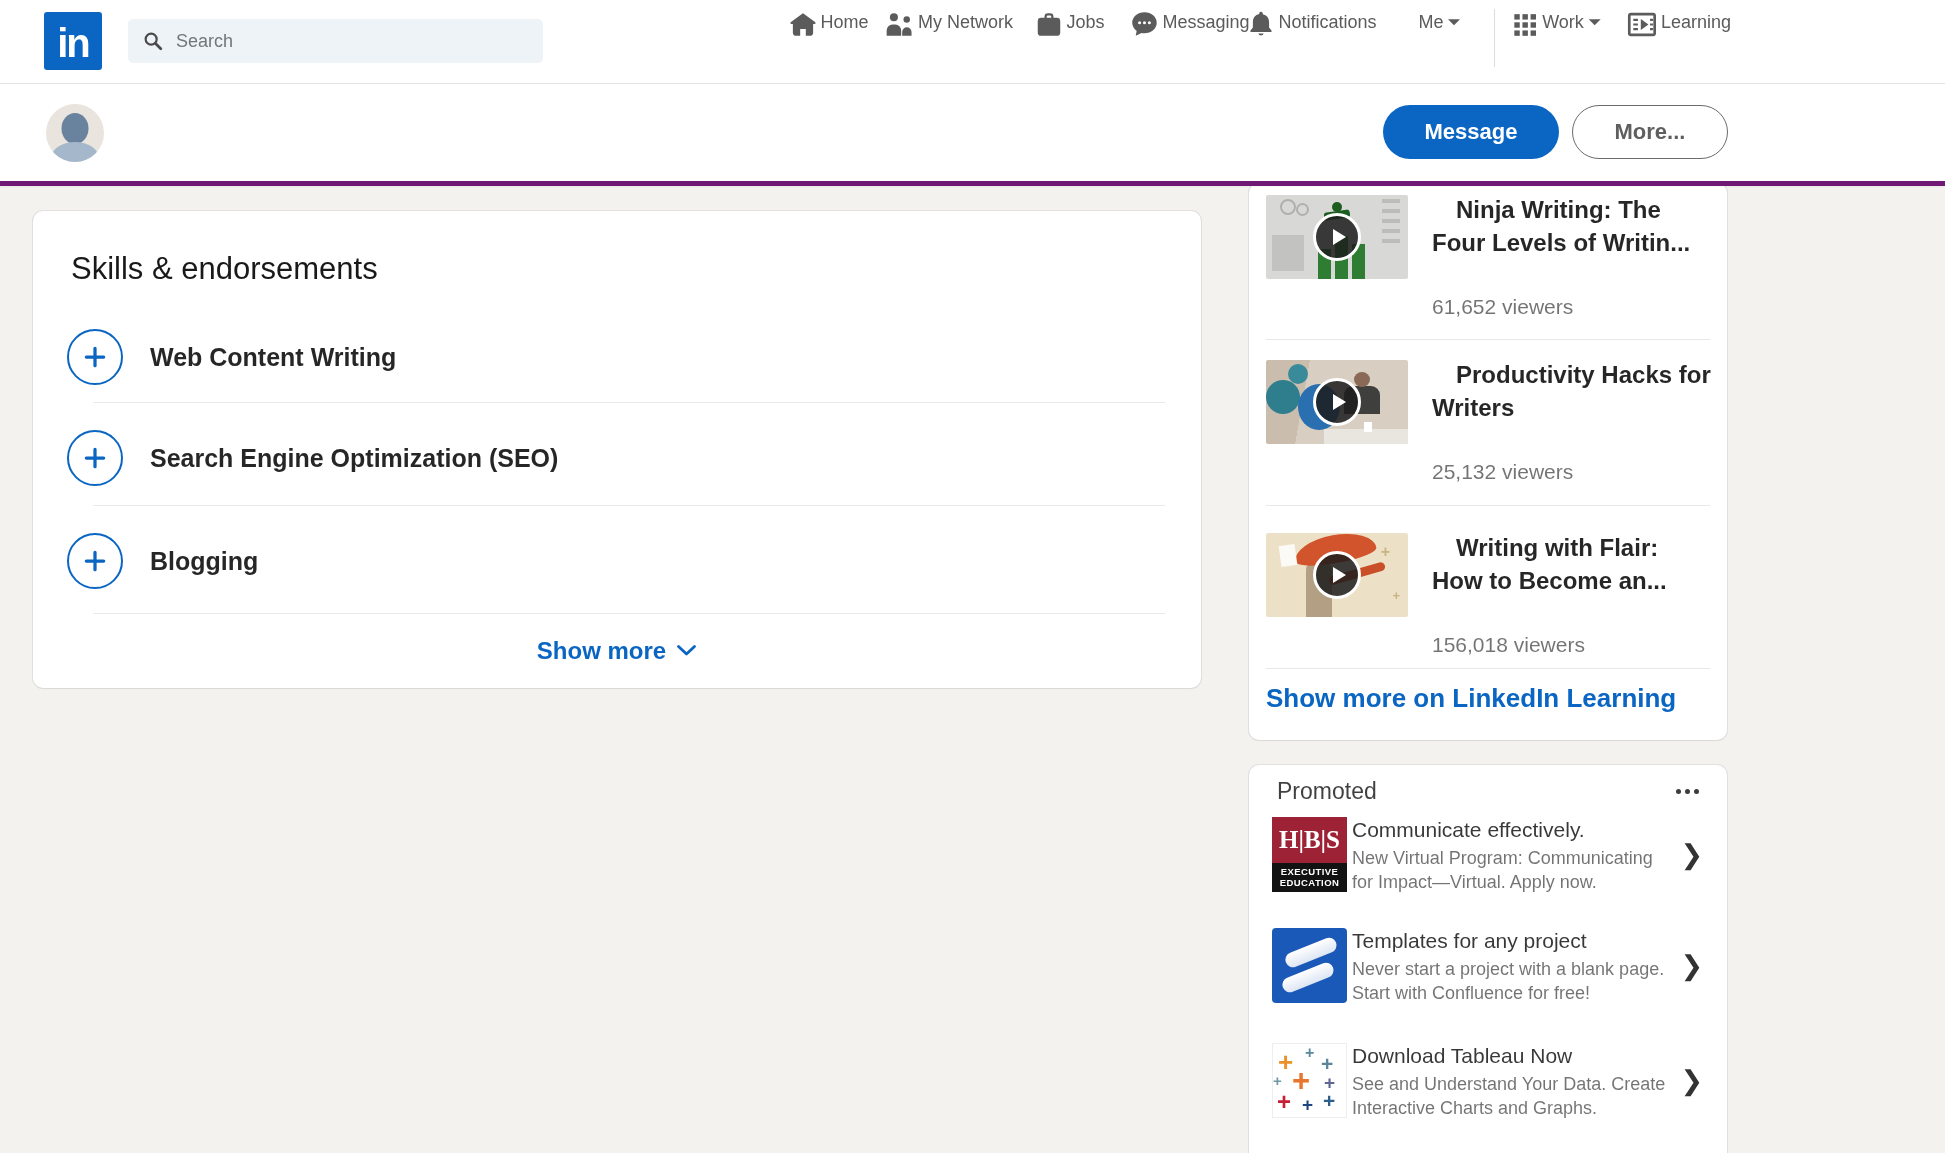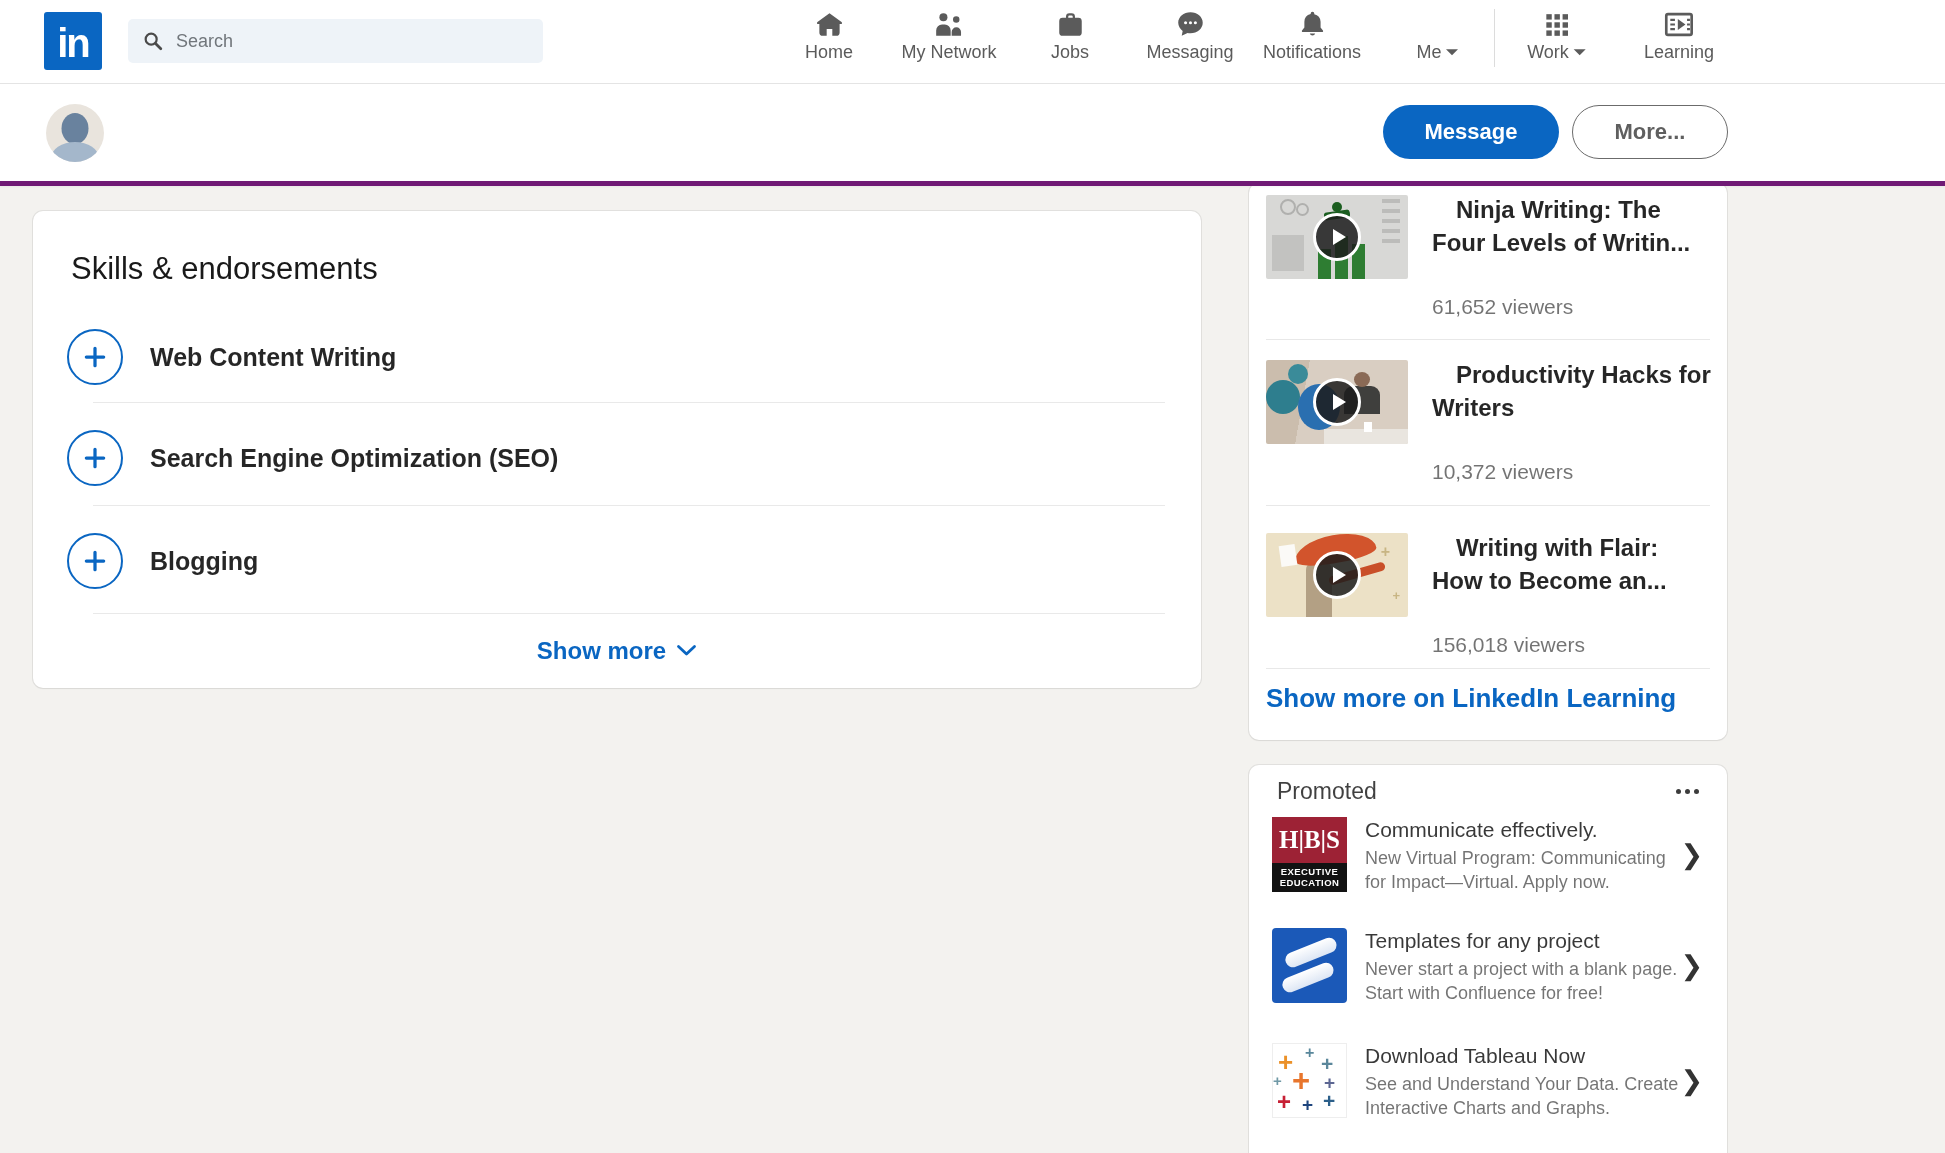--- a/index.html
+++ b/index.html
@@ -10,21 +10,21 @@
   .topnav{position:absolute;left:0;top:0;width:100%;height:83px;background:#fff;
           border-bottom:1px solid #e4e4e4;z-index:30;}
   .logo{position:absolute;left:44px;top:12px;width:58px;height:58px;background:#0a66c2;
         border-radius:3px;color:#fff;display:flex;align-items:flex-end;justify-content:center;
         font-size:40px;font-weight:700;letter-spacing:-2px;padding-bottom:4px;box-sizing:border-box;cursor:pointer;}
   .searchbox{position:absolute;left:128px;top:19px;width:415px;height:44px;background:#eef3f8;
              border-radius:5px;display:flex;align-items:center;padding:0 14px;gap:10px;box-sizing:border-box;}
   .search-input{flex:1;border:none;background:transparent;outline:none;font-size:18px;
                 font-family:inherit;color:#333;}
   .search-input::placeholder{color:#71767b;}
-  .nav-item{position:absolute;top:7px;display:flex;flex-direction:column;align-items:center;gap:4px;
+  .nav-item{position:absolute;top:7px;display:flex;flex-direction:row;align-items:center;gap:4px;
             transform:translateX(-50%);color:#5b5b5b;cursor:pointer;}
   .nav-icon{height:31px;display:flex;align-items:flex-end;color:#5b5b5b;}
   .nav-label-row{display:flex;align-items:center;gap:3px;}
   .nav-label{font-size:18px;color:#5b5b5b;white-space:nowrap;}
   .nav-divider{position:absolute;left:1494px;top:9px;width:1px;height:58px;background:#dcdcdc;}
 
   
   .profile-bar{position:absolute;left:0;top:84px;width:100%;height:97px;background:#fff;
                border-bottom:5px solid #701a75;box-shadow:0 1px 2px rgba(0,0,0,.04);z-index:20;}
   .avatar{position:absolute;left:46px;top:20px;width:58px;height:58px;border-radius:50%;
@@ -110,21 +110,21 @@
   .tf-s1{right:18px;top:10px;font-size:16px;} .tf-s2{right:8px;bottom:14px;font-size:13px;}
 
   
   .promoted-card{left:1249px;top:765px;width:478px;height:468px;}
   .promoted-title{position:absolute;left:28px;top:13px;margin:0;font-size:23px;font-weight:400;color:rgba(0,0,0,.75);}
   .overflow-dots{position:absolute;right:28px;top:24px;display:flex;gap:4px;cursor:pointer;}
   .overflow-dots i{width:5px;height:5px;border-radius:50%;background:#3c3c3c;}
   .ad-row{position:absolute;left:23px;right:18px;height:80px;cursor:pointer;}
   .ad-row.a1{top:52px;} .ad-row.a2{top:163px;text-decoration:underline;} .ad-row.a3{top:278px;}
   .ad-logo{position:absolute;left:0;top:0;width:75px;height:75px;box-sizing:border-box;}
-  .ad-text{position:absolute;left:93px;top:1px;width:320px;}
+  .ad-text{position:absolute;left:80px;top:1px;width:320px;}
   .ad-title{font-size:21px;color:rgba(0,0,0,.78);}
   .ad-desc{font-size:18px;color:rgba(0,0,0,.55);line-height:1.35;margin-top:4px;white-space:pre-line;}
   .ad-chevron{position:absolute;right:6px;top:22px;font-size:27px;font-weight:600;color:#333;}
 
   
   .hbs-logo{display:flex;flex-direction:column;overflow:hidden;}
   .hbs-top{flex:1.55;background:#9d2235;color:#fff;display:flex;align-items:center;justify-content:center;
            font-size:25px;font-weight:700;font-family:"Liberation Serif","DejaVu Serif",serif;}
   .hbs-bottom{flex:1;background:#121212;color:#fff;display:flex;flex-direction:column;align-items:center;
               justify-content:center;font-size:9.5px;font-weight:700;line-height:1.2;letter-spacing:.4px;}
@@ -353,21 +353,21 @@
           <div class="tp-gear2"></div>
           <div class="tp-watch"></div>
         <div class="tp-desk"></div>
           <div class="tp-person"></div>
           <div class="tp-head"></div>
           <div class="tp-mug"></div>
         <div class="play"></div>
       </div>
       <div class="v-text"><span class="v-title">Productivity Hacks for
 Writers</span></div>
-      <span class="v-viewers">10,372 viewers</span>
+      <span class="v-viewers">25,132 viewers</span>
     </div>
     <div class="lc-div d2"></div>
 
     <div class="video-row v3">
       <div class="v-thumb thumb-flair">
         <div class="tf-person"></div>
           <div class="tf-head"></div>
           <div class="tf-hat"></div>
         <div class="tf-ribbon"></div>
           <div class="tf-paper"></div>

